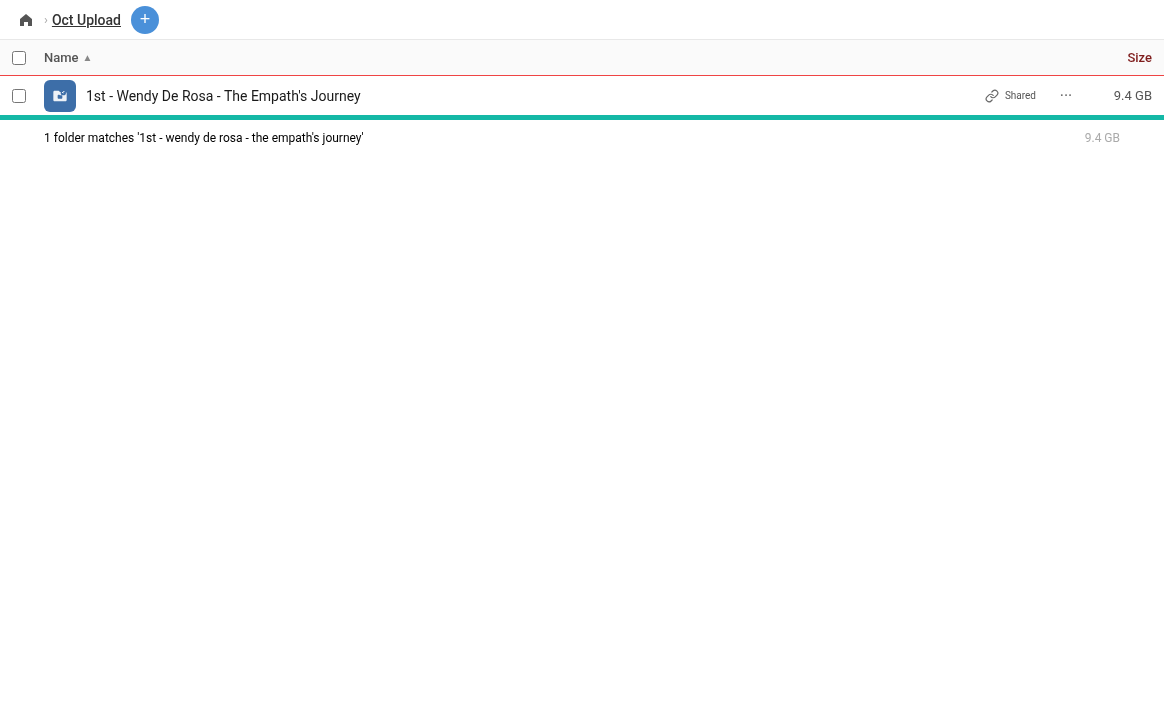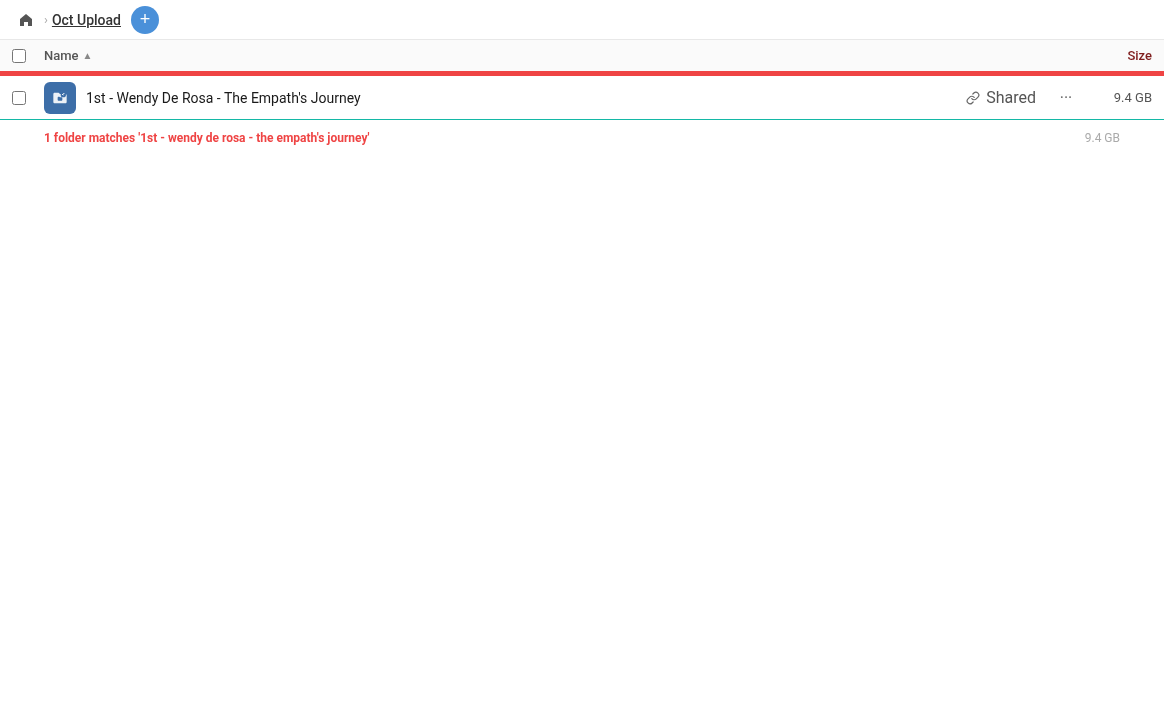--- a/index.html
+++ b/index.html
@@ -68,21 +68,21 @@
       border: none;
       outline: none;
     }
 
     
     .col-headers {
       display: flex;
       align-items: center;
       height: 36px;
       padding: 0 12px;
-      border-bottom: 5px solid #ef4444;
+      border-bottom: 1px solid #ef4444;
       background: #fafafa;
     }
 
     .col-checkbox {
       width: 24px;
       display: flex;
       align-items: center;
       margin-right: 8px;
     }
 
@@ -110,21 +110,21 @@
       min-width: 80px;
       text-align: right;
     }
 
     
     .file-row {
       display: flex;
       align-items: center;
       height: 44px;
       padding: 0 12px;
-      border-bottom: 1px solid #14b8a6;
+      border-bottom: 5px solid #14b8a6;
       background: #ffffff;
       cursor: pointer;
     }
 
     .row-checkbox {
       width: 24px;
       display: flex;
       align-items: center;
       margin-right: 8px;
     }
@@ -153,21 +153,21 @@
       font-weight: 400;
       white-space: nowrap;
       overflow: hidden;
       text-overflow: ellipsis;
     }
 
     .file-shared {
       display: flex;
       align-items: center;
       gap: 6px;
-      font-size: 16px;
+      font-size: 10px;
       color: #555;
       margin-right: 16px;
     }
 
     .more-btn {
       width: 28px;
       height: 28px;
       display: flex;
       align-items: center;
       justify-content: center;
@@ -190,22 +190,21 @@
       display: flex;
       align-items: center;
       height: 36px;
       padding: 0 44px;
       background: #ffffff;
     }
 
     .summary-text {
       flex: 1;
       font-size: 12px;
-      color: #ef4444;
-      font-weight: bold;
+      color: #000000;
     }
 
     .summary-size {
       font-size: 12px;
       color: #aaa;
       min-width: 60px;
       text-align: right;
     }
   </style>
 </head>

